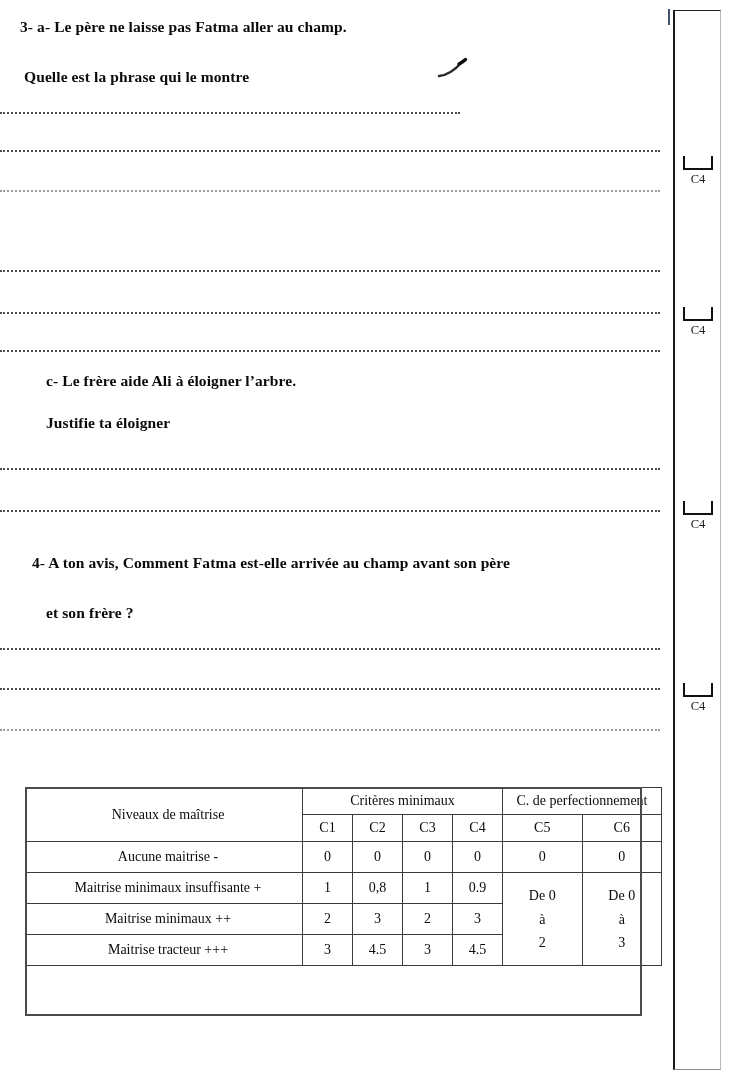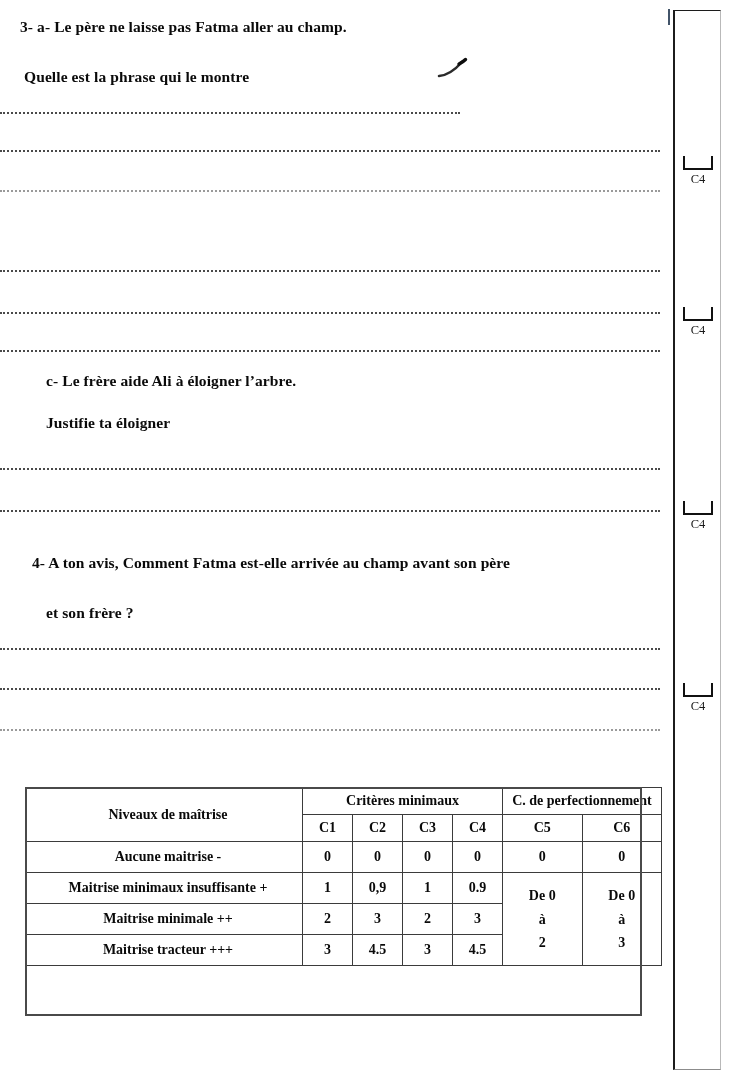--- a/index.html
+++ b/index.html
@@ -117,21 +117,21 @@
     width: 617px;
     border-collapse: collapse;
     table-layout: fixed;
     font-family: "Liberation Serif", "DejaVu Serif", serif;
   }
   #grading-table td, #grading-table th {
     border: 1.4px solid #3b3b3b;
     padding: 0;
     text-align: center;
     vertical-align: middle;
-    font-weight: bold;
+    font-weight: normal;
     font-size: 14px;
     color: #0a0a0a;
   }
   
   #grading-table {
     outline: none;
   }
   #table-frame {
     position: absolute;
     left: 25px;
@@ -239,37 +239,37 @@
         <td class="cell-val">0</td>
         <td class="cell-val">0</td>
         <td class="cell-val">0</td>
         <td class="cell-val">0</td>
         <td class="cell-val">0</td>
       </tr>
 
       <tr>
         <td class="cell-levels">Maitrise minimaux insuffisante +</td>
         <td class="cell-val">1</td>
-        <td class="cell-val">0,9</td>
+        <td class="cell-val">0,8</td>
         <td class="cell-val">1</td>
         <td class="cell-val">0.9</td>
         <td class="cell-range" rowspan="3">
           <div>De 0</div>
           <div>à</div>
           <div>2</div>
         </td>
         <td class="cell-range" rowspan="3">
           <div>De 0</div>
           <div>à</div>
           <div>3</div>
         </td>
       </tr>
 
       <tr>
-        <td class="cell-levels">Maitrise minimale ++</td>
+        <td class="cell-levels">Maitrise minimaux ++</td>
         <td class="cell-val">2</td>
         <td class="cell-val">3</td>
         <td class="cell-val">2</td>
         <td class="cell-val">3</td>
       </tr>
 
       <tr>
         <td class="cell-levels">Maitrise tracteur +++</td>
         <td class="cell-val">3</td>
         <td class="cell-val">4.5</td>

